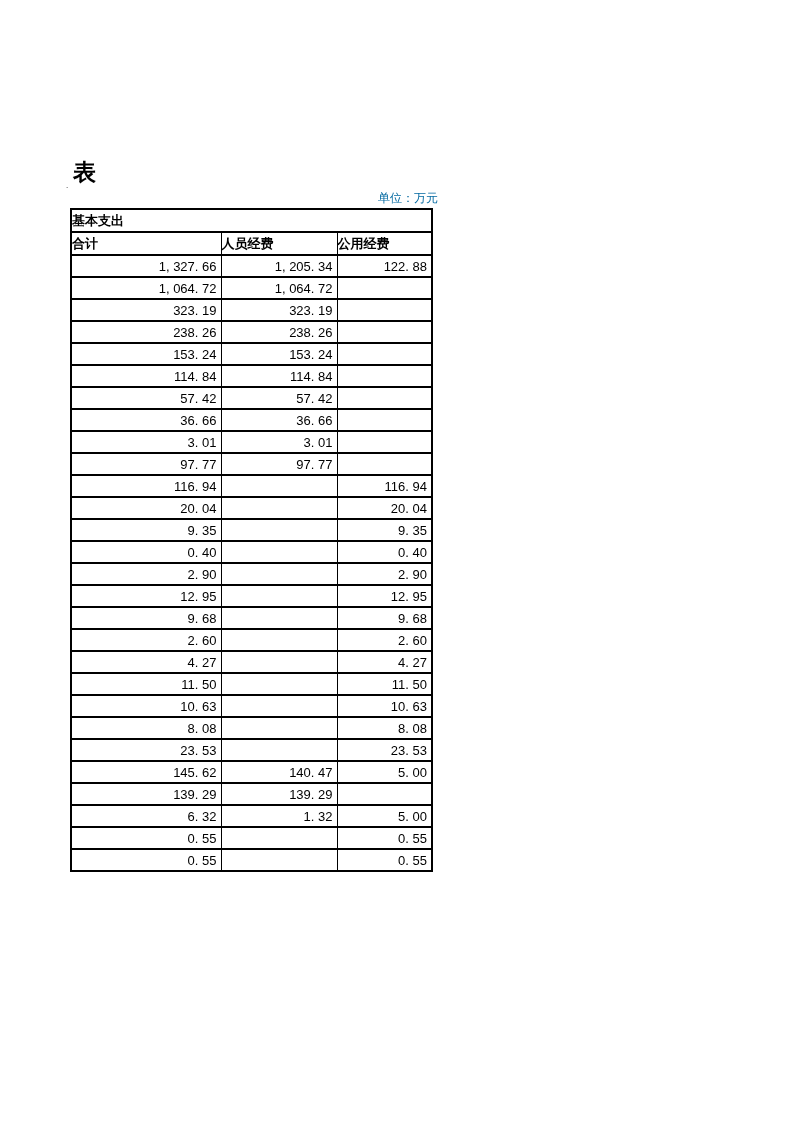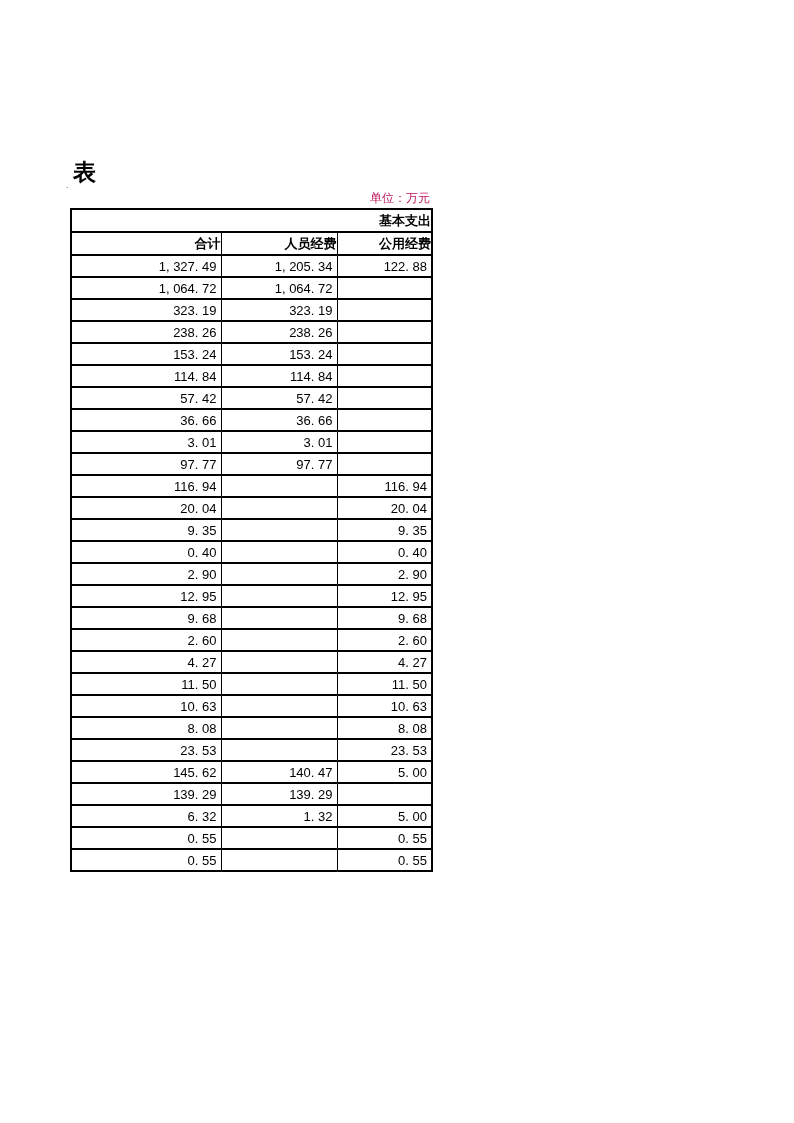--- a/index.html
+++ b/index.html
@@ -28,27 +28,27 @@
   .title-fragment {
     position: absolute;
     left: 66px;
     top: 181px;
     font-size: 8px;
     font-weight: 400;
     color: #000000;
   }
   .unit-label {
     position: absolute;
-    left: 70px;
+    left: 78px;
     top: 190px;
     width: 360px;
     text-align: right;
     font-size: 12px;
     font-family: "Liberation Serif", serif;
-    color: #be185d;
+    color: #0369a1;
   }
   table.expense-table {
     position: absolute;
     left: 70px;
     top: 208px;
     width: 361px;
     border-collapse: collapse;
     table-layout: fixed;
     border: 2px solid #000000;
   }
@@ -64,21 +64,21 @@
     border-left-width: 1px;
     border-right-width: 1px;
     padding: 0;
     overflow: hidden;
     white-space: nowrap;
   }
   table.expense-table thead th {
     height: 21px;
     font-size: 13px;
     font-weight: 700;
-    text-align: right;
+    text-align: left;
     vertical-align: middle;
   }
   table.expense-table tbody td {
     height: 20px;
     font-size: 13px;
     font-weight: 400;
     text-align: right;
     vertical-align: middle;
     padding-right: 4px;
   }
@@ -105,21 +105,21 @@
         <th colspan="3">基本支出</th>
       </tr>
       <tr>
         <th>合计</th>
         <th>人员经费</th>
         <th>公用经费</th>
       </tr>
     </thead>
     <tbody id="table-body">
         <tr>
-          <td>1, 327. 49</td>
+          <td>1, 327. 66</td>
           <td>1, 205. 34</td>
           <td>122. 88</td>
         </tr>
         <tr>
           <td>1, 064. 72</td>
           <td>1, 064. 72</td>
           <td></td>
         </tr>
         <tr>
           <td>323. 19</td>

